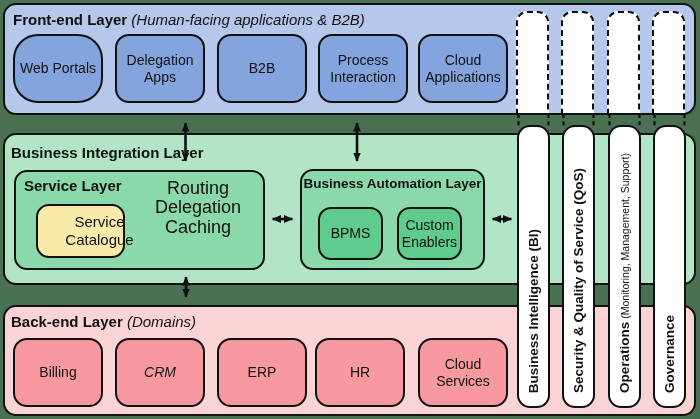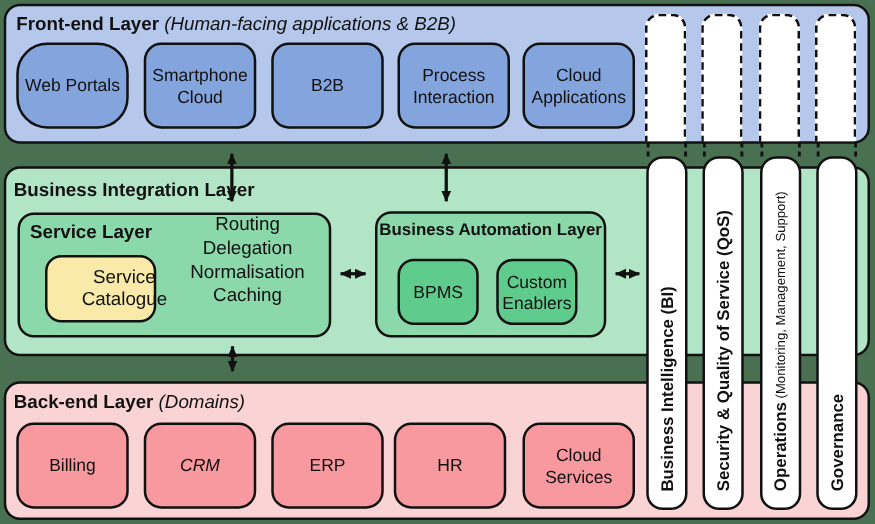--- a/index.html
+++ b/index.html
@@ -36,21 +36,21 @@
   .bal-box{left:300px;top:169px;width:185px;height:101px;}
   .sl-title{left:24px;top:177px;}
   .bal-title{left:300px;top:176px;width:185px;text-align:center;font-size:13.5px;}
   .catalogue{
     left:36px;top:204px;width:89px;height:54px;background:#f9eaa9;
     font-weight:400;font-size:15px;line-height:18px;border-radius:13px;padding-left:40px;
   }
   .functions{
     position:absolute;left:130px;top:172px;width:136px;height:72px;
     display:flex;flex-direction:column;align-items:center;justify-content:center;
-    font-size:15px;line-height:19.2px;text-align:center;
+    font-size:18px;line-height:19.2px;text-align:center;
   }
   .auto-node{background:#5fcb8c;top:207px;width:65px;height:53px;border-radius:13px;}
   .be-layer{left:3px;top:305px;width:693px;height:111px;background:#fad3d5;}
   .be-node{background:#f8999f;top:338px;height:69px;width:90px;}
   .pillar{
     position:absolute;box-sizing:border-box;top:125px;height:283px;width:33px;
     background:#fff;border:2.5px solid #111;border-radius:13px;
     display:flex;justify-content:center;align-items:flex-end;
     padding-bottom:13px;
   }
@@ -69,35 +69,34 @@
     <span>Front-end Layer</span>
     <span class="layer-sub">(Human-facing applications &amp; B2B)</span>
   </div>
 
   <div class="dashed-box" style="left:511px;"></div>
   <div class="dashed-box" style="left:556px;"></div>
   <div class="dashed-box" style="left:602px;"></div>
   <div class="dashed-box" style="left:647px;"></div>
 </div>
 <div class="node fe-node" style="left:13px;border-radius:25px;">Web Portals</div>
-<div class="node fe-node" style="left:115px;">Smartphone Cloud</div>
+<div class="node fe-node" style="left:115px;">Delegation Apps</div>
 <div class="node fe-node" style="left:217px;">B2B</div>
 <div class="node fe-node" style="left:318px;">Process Interaction</div>
 <div class="node fe-node" style="left:418px;">Cloud Applications</div>
 
 <div class="layer bi-layer"></div>
 <div class="layer-title" style="left:11px;top:144px;">Business Integration Layer</div>
 
 <div class="layer sub-layer sl-box"></div>
 <div class="layer-title sl-title">Service Layer</div>
 <div class="node catalogue">Service Catalogue</div>
 <div class="functions">
   <div>Routing</div>
   <div>Delegation</div>
-  <div>Normalisation</div>
   <div>Caching</div>
 </div>
 
 <div class="layer sub-layer bal-box"></div>
 <div class="layer-title bal-title">Business Automation Layer</div>
 <div class="node auto-node" style="left:318px;">BPMS</div>
 <div class="node auto-node" style="left:397px;">Custom Enablers</div>
 
 <div class="layer be-layer"></div>
 <div class="layer-title" style="left:11px;top:313px;">

